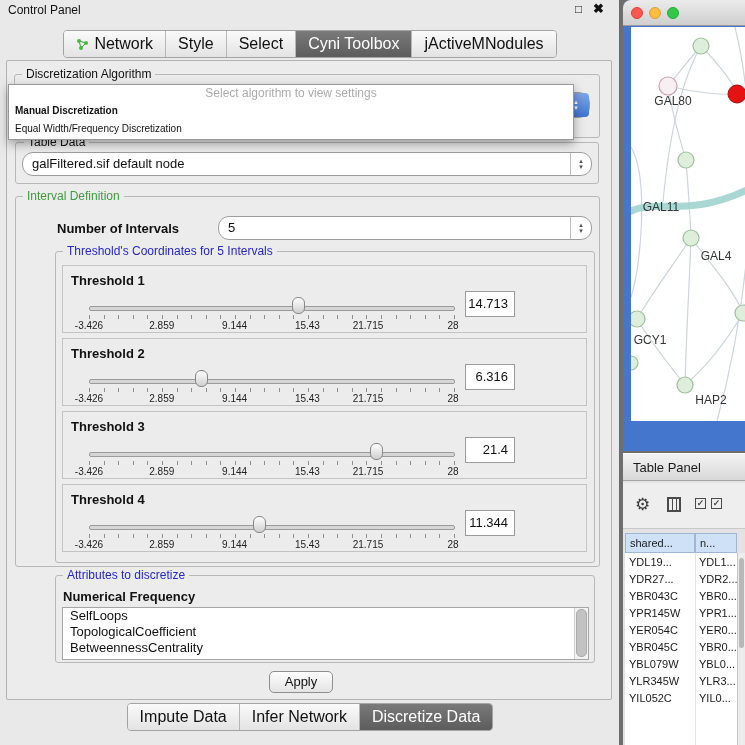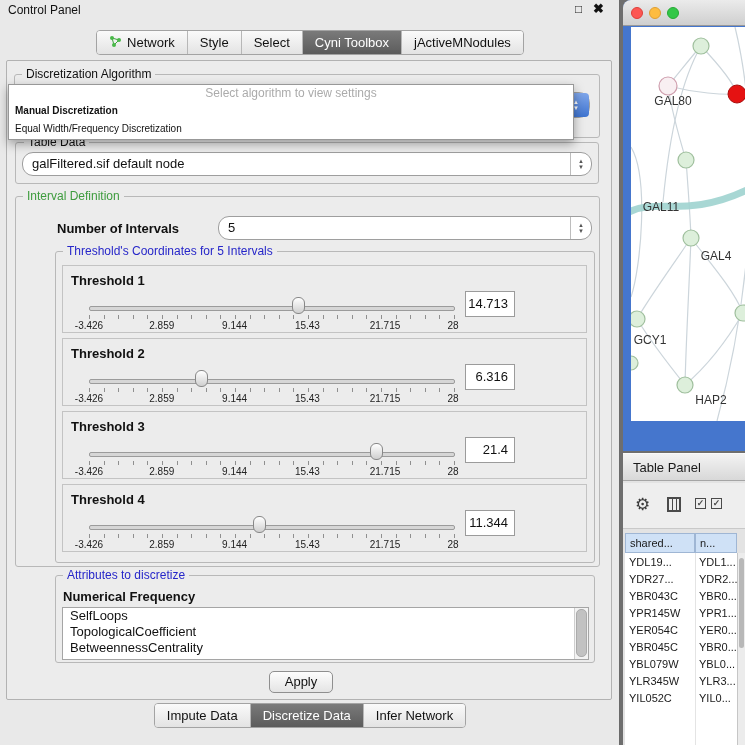--- a/index.html
+++ b/index.html
@@ -9,21 +9,21 @@
   
   #left{position:absolute;left:0;top:0;width:620px;height:745px;background:#e9e9e9;
         border-right:1px solid #6a6a6a;box-sizing:border-box;}
   .tb-title{position:absolute;left:8px;top:3px;font-size:12px;color:#111;}
   .tb-min{position:absolute;left:575px;top:2px;font-size:12px;color:#222;}
   .tb-close{position:absolute;left:593px;top:1px;font-size:13px;font-weight:bold;color:#111;}
 
   .tabrow{position:absolute;left:0;width:620px;display:flex;justify-content:center;}
   #tabbar{top:30px;} #btabs{top:703px;}
   .tabwrap{display:inline-flex;border:1px solid #a3a3a3;border-radius:4px;overflow:hidden;background:#f2f2f2;}
-  .tab{display:flex;gap:5px;padding:4px 12px;font-size:13px;color:#111;
+  .tab{display:flex;align-items:center;gap:5px;padding:4px 12px;font-size:16px;color:#111;
        background:linear-gradient(#fafafa,#e3e3e3);border-left:1px solid #b7b7b7;white-space:nowrap;}
   .tab:first-child{border-left:none;}
   .tab.sel{background:linear-gradient(#7a7a7a,#5c5c5c);color:#fff;}
 
   #content{position:absolute;left:6px;top:60px;width:606px;height:640px;background:#ececec;
            border:1px solid #b2b2b2;border-radius:2px;box-sizing:border-box;}
 
   .group{position:absolute;border:1px solid #b8b8b8;border-radius:3px;box-sizing:border-box;}
   .gtitle{position:absolute;font-size:12px;background:#ececec;padding:0 4px;white-space:nowrap;color:#111;z-index:2;}
   .gtitle.green{color:#3e9c3e;} .gtitle.blue{color:#2626c9;}
@@ -61,21 +61,21 @@
   .tbox{position:absolute;left:62px;width:525px;height:68px;border:1px solid #c3c3c3;box-sizing:border-box;}
   #tbox1{top:265px;} #tbox2{top:338px;} #tbox3{top:411px;} #tbox4{top:484px;}
   .tlabel{position:absolute;left:8px;top:7px;font-size:13px;font-weight:bold;color:#111;}
   .track{position:absolute;left:26px;top:40px;width:364px;height:3px;background:#d6d6d6;
          border:1px solid #9b9b9b;border-radius:2px;}
   .thumb{position:absolute;top:31px;width:13px;height:17px;background:linear-gradient(#ffffff,#cfcfcf);
          border:1px solid #878787;border-radius:6px;box-sizing:border-box;}
   .ticks{position:absolute;left:26px;top:49px;width:366px;height:4px;
          background:repeating-linear-gradient(90deg,#8f8f8f 0,#8f8f8f 1px,transparent 1px,transparent 14.6px);}
   .tick-label{position:absolute;top:54px;width:54px;text-align:center;font-size:10px;color:#222;}
-  .tl0{left:-1px;}.tl1{left:71.8px;}.tl2{left:144.6px;}.tl3{left:217.4px;}.tl4{left:295px;}.tl5{left:363px;}
+  .tl0{left:-1px;}.tl1{left:71.8px;}.tl2{left:144.6px;}.tl3{left:217.4px;}.tl4{left:278px;}.tl5{left:363px;}
   .tvalue{position:absolute;left:402px;top:25px;width:50px;height:26px;background:#fff;
           border:1px solid #9b9b9b;box-sizing:border-box;font-size:13px;line-height:24px;
           text-align:right;padding-right:6px;color:#111;}
 
   #attr-group{left:55px;top:575px;width:540px;height:88px;}
   #attr-title{left:63px;top:568px;}
   #attr-head{position:absolute;left:63px;top:589px;font-size:13px;font-weight:bold;color:#111;}
   #attr-list{position:absolute;left:62px;top:607px;width:527px;height:53px;background:#fff;
              border:1px solid #a5a5a5;box-sizing:border-box;overflow:hidden;}
   .attr-item{height:16px;line-height:16px;padding-left:7px;font-size:13px;color:#111;}
@@ -280,25 +280,25 @@
       </div>
   </div>
 
   <div id="apply">Apply</div>
 
   <div id="btabs" class="tabrow">
     <div class="tabwrap">
       <div class="tab">
           <span>Impute Data</span>
         </div>
+      <div class="tab">
+          <span>Infer Network</span>
+        </div>
       <div class="tab sel">
           <span>Discretize Data</span>
-        </div>
-      <div class="tab">
-          <span>Infer Network</span>
         </div>
     </div>
   </div>
 </div>
 
 <div id="right">
 
   <div id="netwin">
     <div id="net-tb">
       <span class="light" id="light-red"></span>

